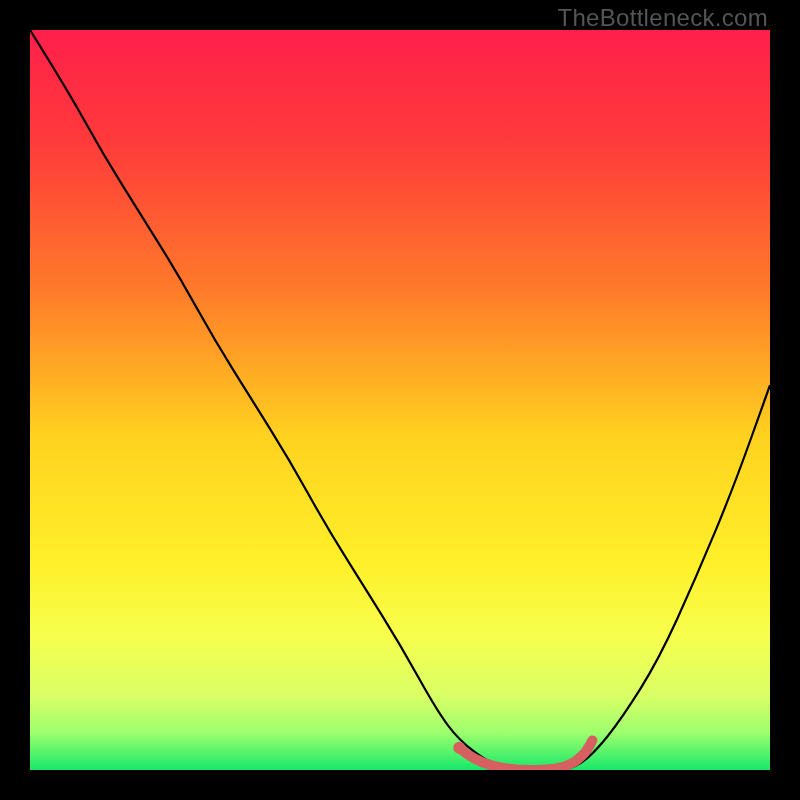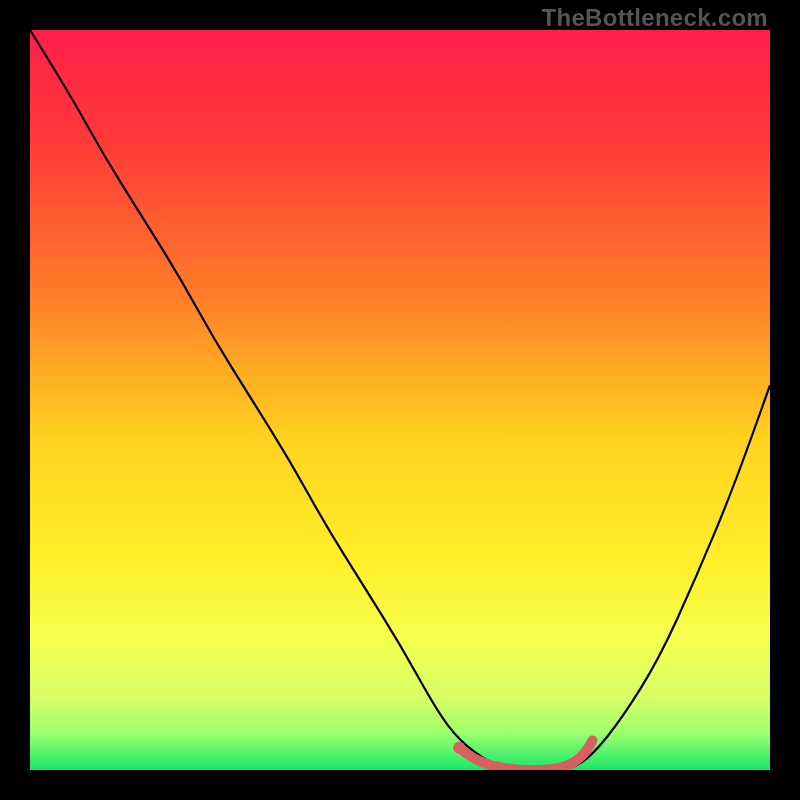--- a/index.html
+++ b/index.html
@@ -24,21 +24,21 @@
     top: 30px;
     width: 740px;
     height: 740px;
   }
   .watermark {
     position: absolute;
     top: 4px;
     right: 32px;
     color: #555;
     font-size: 24px;
-    font-weight: 700;
+    font-weight: 400;
     letter-spacing: 0.3px;
   }
   svg { display: block; }
 </style>
 </head>
 <body>
 
 <div class="frame">
   <div class="watermark">TheBottleneck.com</div>
 

